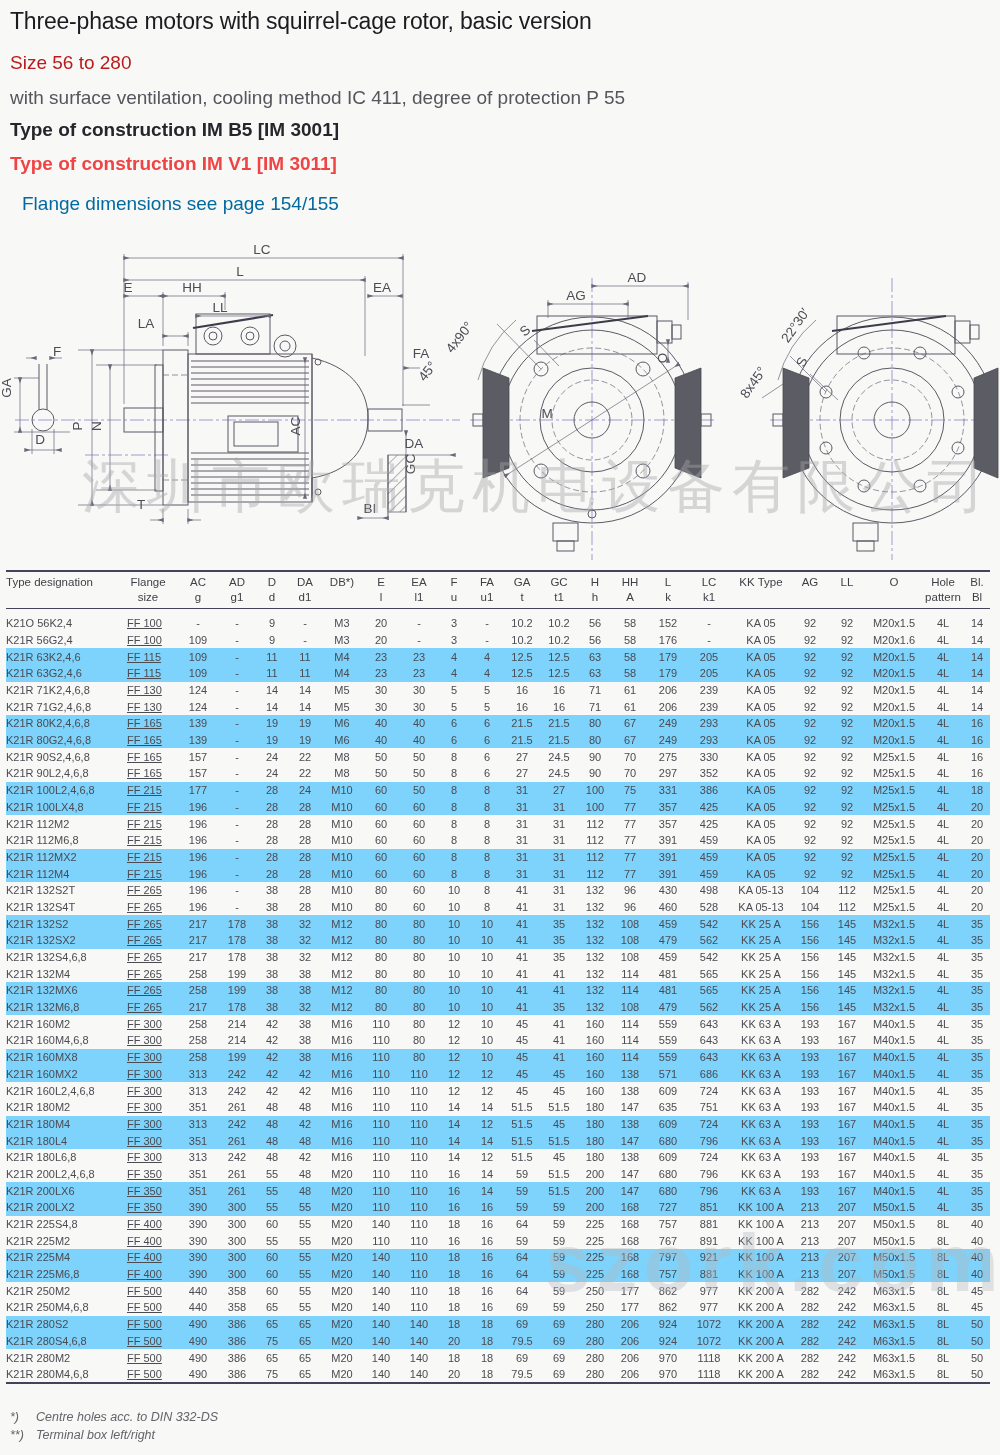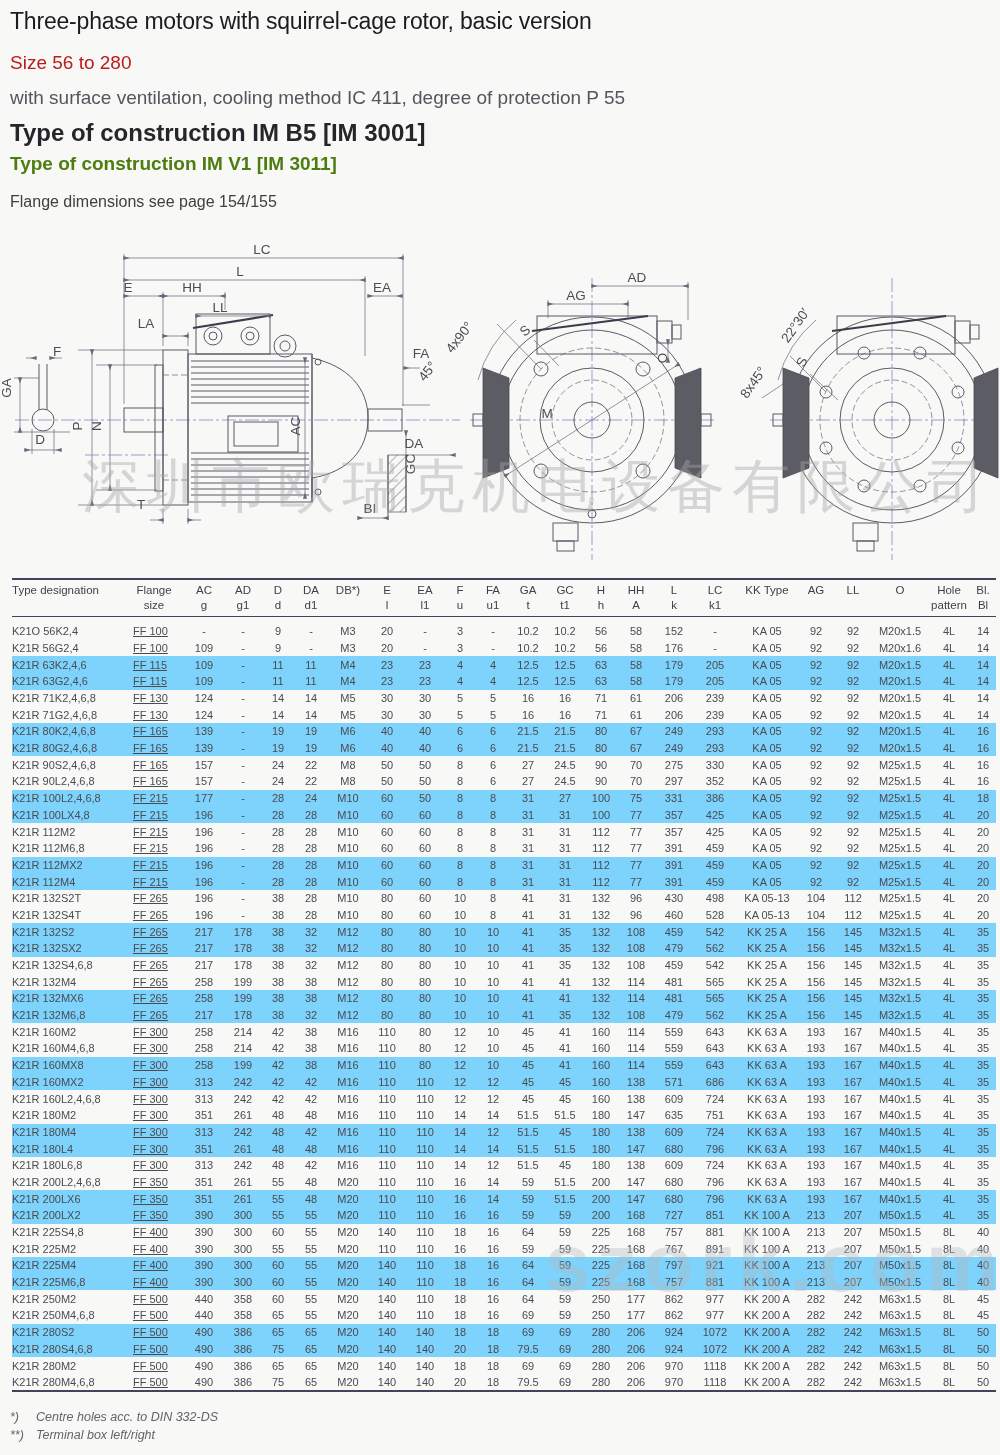--- a/index.html
+++ b/index.html
@@ -11,23 +11,23 @@
     color:#3c3c42;
     position:relative;
     overflow:hidden;
   }
   .page-title {
     position:absolute; left:10px; top:8px;
     font-size:23px; font-weight:normal; color:#1b1b20; letter-spacing:-0.2px;
   }
   .sub1 { position:absolute; left:10px; top:52px; font-size:19px; color:#b91c1c; }
   .sub2 { position:absolute; left:10px; top:87px; font-size:19px; color:#55555d; }
-  .cons1 { position:absolute; left:10px; top:119px; font-size:24px; font-weight:bold; color:#25252b; }
-  .cons2 { position:absolute; left:10px; top:153px; font-size:19px; font-weight:bold; color:#4d7c0f; }
-  .flange-note { position:absolute; left:10px; top:193px; font-size:16px; color:#404040; }
+  .cons1 { position:absolute; left:10px; top:119px; font-size:19px; font-weight:bold; color:#25252b; }
+  .cons2 { position:absolute; left:10px; top:153px; font-size:19px; font-weight:bold; color:#ef4444; }
+  .flange-note { position:absolute; left:22px; top:193px; font-size:19px; color:#0369a1; }
 
   .drawing { position:absolute; left:0; top:228px; width:1000px; height:335px; }
   .drawing .ln   { stroke:#5d5966; stroke-width:1; fill:none; }
   .drawing .thk  { stroke:#3f3b4a; stroke-width:2.2; fill:none; }
   .drawing .dim  { stroke:#6b6678; stroke-width:0.7; fill:none; }
   .drawing .cl   { stroke:#8d80c8; stroke-width:0.8; fill:none; stroke-dasharray:14 3 3 3; }
   .drawing .dash { stroke:#6b6678; stroke-width:0.7; fill:none; stroke-dasharray:6 3; }
   .drawing .dark { fill:#5c5c64; stroke:#4a4a52; stroke-width:0.8; }
   .drawing text  { font-family:"Liberation Sans",sans-serif; font-size:13.5px; fill:#4c4c55; }
 
@@ -38,23 +38,23 @@
     pointer-events:none;
   }
   .wm-site {
     position:absolute; left:545px; top:1216px;
     font-size:82px; font-weight:bold; letter-spacing:6px;
     color:rgba(178,183,191,0.38); white-space:nowrap; z-index:5;
     pointer-events:none;
   }
 
   .dim-table {
-    position:absolute; left:12px; top:570px; width:984px;
+    position:absolute; left:6px; top:570px; width:984px;
     border-collapse:collapse; table-layout:fixed;
-    font-size:11px; color:#4b4b52;margin-top:8px;
+    font-size:11px; color:#4b4b52;
   }
   .dim-table thead { border-top:2px solid #46425c; }
   .dim-table thead th {
     font-weight:normal; font-size:11.5px; color:#3f3f47;
     text-align:center; vertical-align:top; padding:3px 0 4px;
     border-bottom:1.6px solid #46425c; line-height:1.28;
   }
   .dim-table thead th.al { text-align:left; }
   .dim-table tbody tr { height:16.7px; }
   .dim-table tbody tr.spacer { height:6px; }

